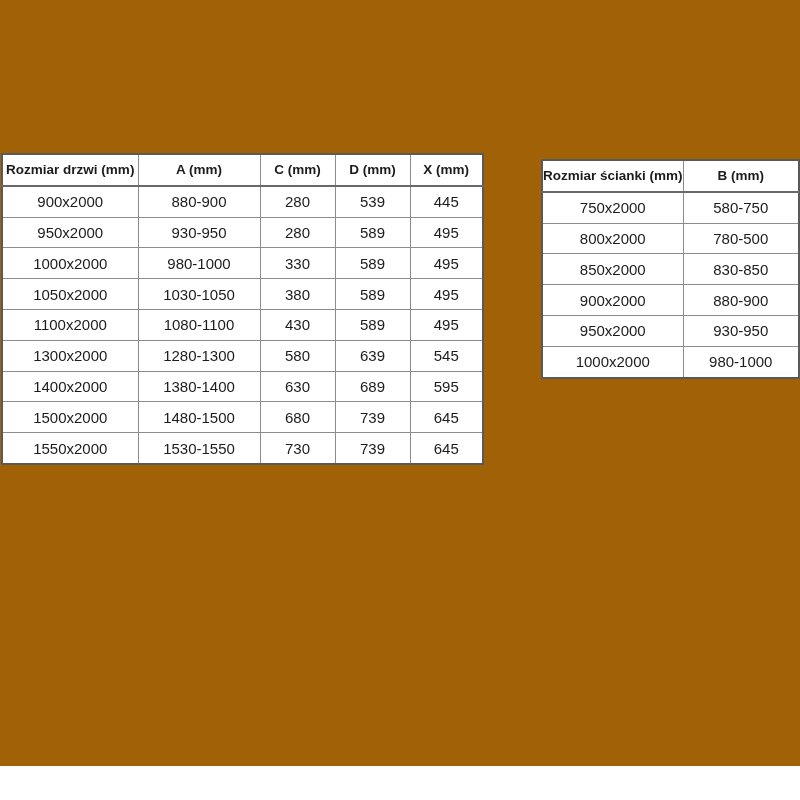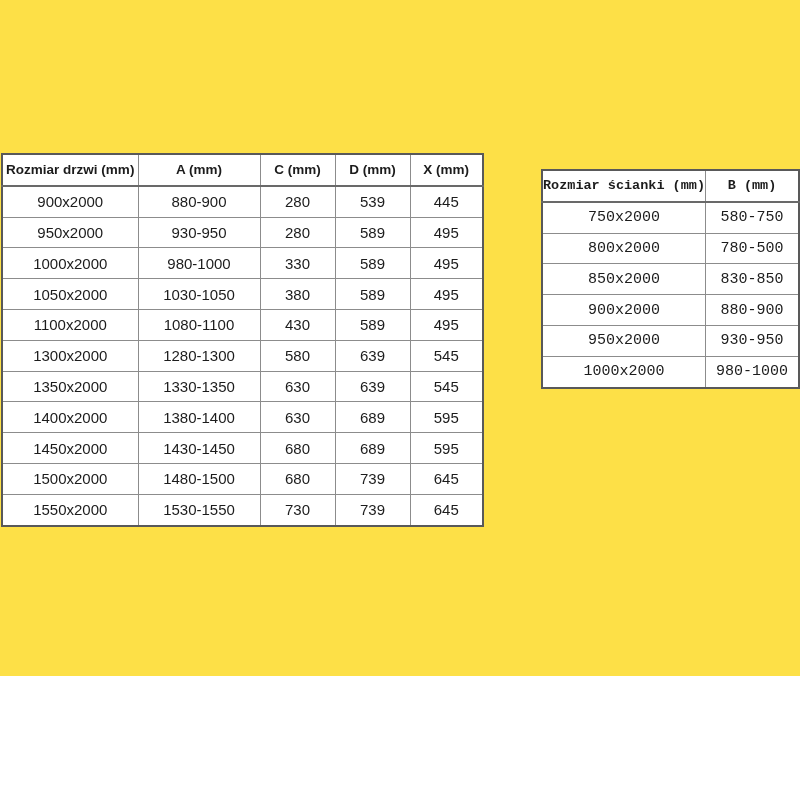--- a/index.html
+++ b/index.html
@@ -10,32 +10,32 @@
   body {
     width: 800px;
     height: 800px;
     font-family: "Liberation Sans", sans-serif;
     color: #1c1c1c;
     overflow: hidden;
   }
   .canvas {
     position: relative;
     width: 800px;
-    height: 676px;
-    background: #fde047;
+    height: 766px;
+    background: #a16207;
   }
   table.spec-table {
     position: absolute;
     border-collapse: collapse;
     table-layout: fixed;
     background: #ffffff;
     border: 2px solid #595959;
   }
   #door-table { left: 1px; top: 153px; }
-  #wall-table { left: 541px; top: 169px; font-family: Liberation Mono, monospace; }
+  #wall-table { left: 541px; top: 159px; }
 
   .spec-table th,
   .spec-table td {
     border: 1px solid #8c8c8c;
     text-align: center;
     vertical-align: middle;
     padding: 0;
     height: 29.8px;
     background: #ffffff;
     color: #1c1c1c;
@@ -111,37 +111,23 @@
           <td>495</td>
         </tr>
         <tr>
           <td>1300x2000</td>
           <td>1280-1300</td>
           <td>580</td>
           <td>639</td>
           <td>545</td>
         </tr>
         <tr>
-          <td>1350x2000</td>
-          <td>1330-1350</td>
-          <td>630</td>
-          <td>639</td>
-          <td>545</td>
-        </tr>
-        <tr>
           <td>1400x2000</td>
           <td>1380-1400</td>
           <td>630</td>
-          <td>689</td>
-          <td>595</td>
-        </tr>
-        <tr>
-          <td>1450x2000</td>
-          <td>1430-1450</td>
-          <td>680</td>
           <td>689</td>
           <td>595</td>
         </tr>
         <tr>
           <td>1500x2000</td>
           <td>1480-1500</td>
           <td>680</td>
           <td>739</td>
           <td>645</td>
         </tr>

